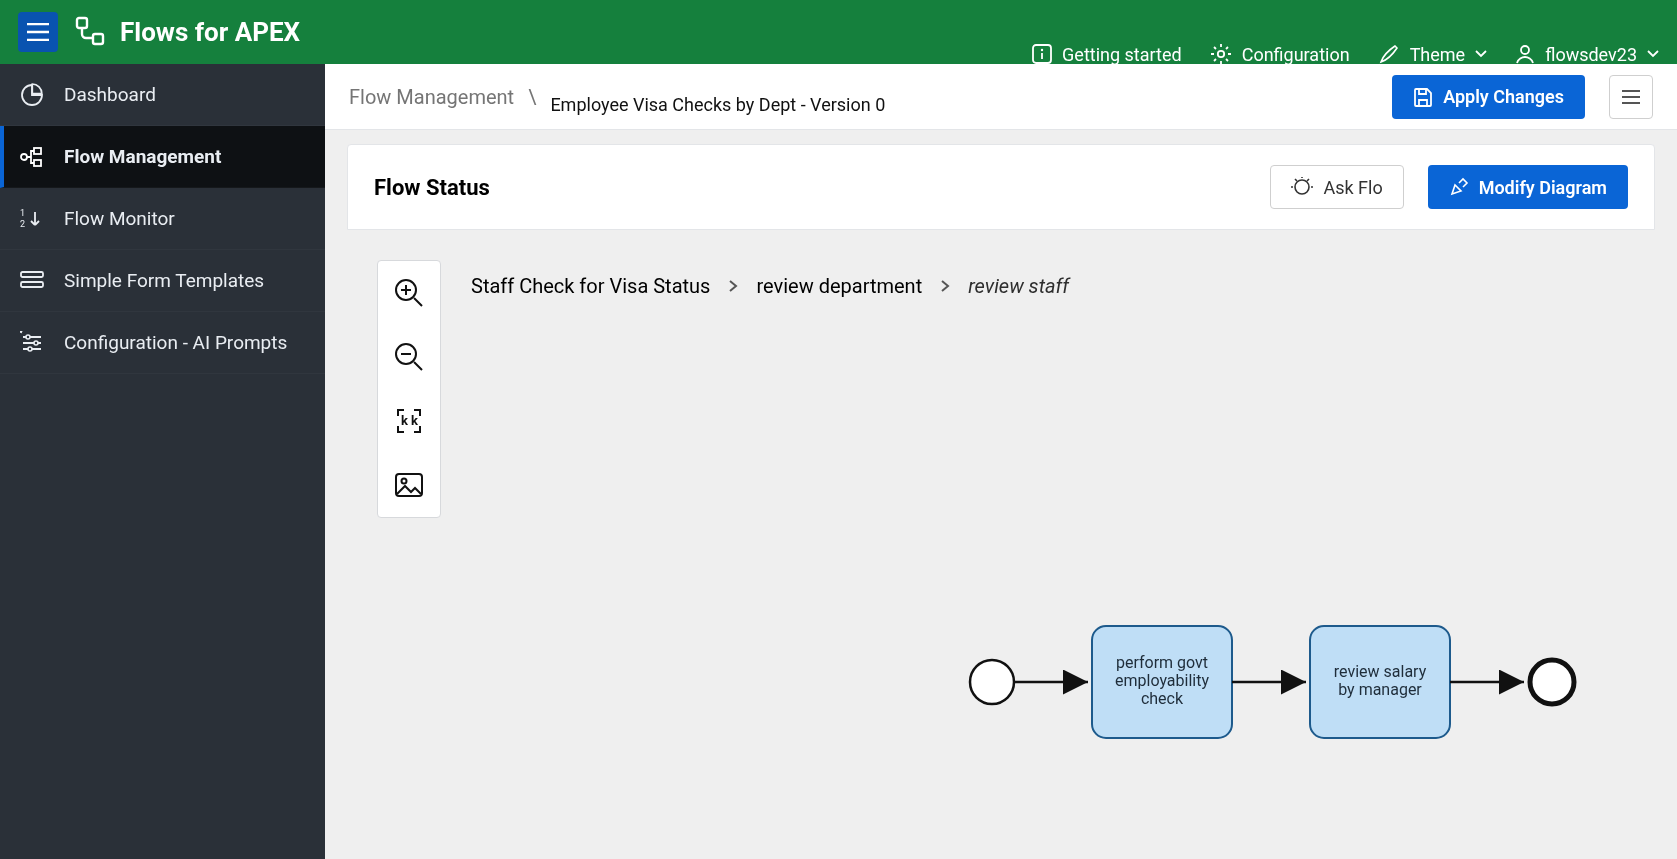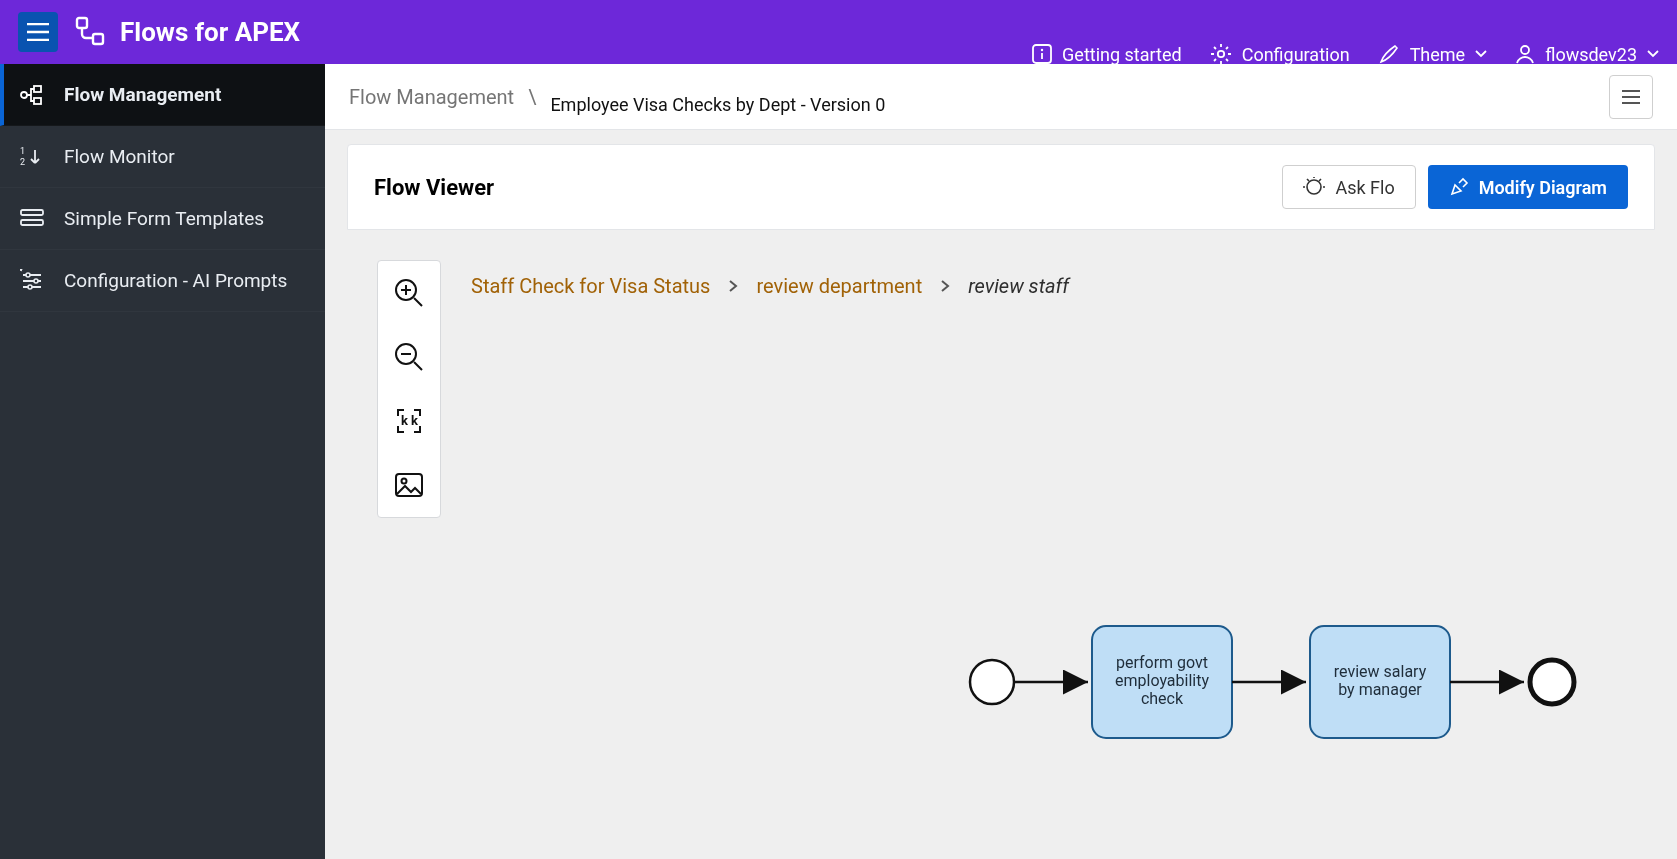--- a/index.html
+++ b/index.html
@@ -1,18 +1,18 @@
 <!DOCTYPE html>
 <html><head>
   <meta charset="utf-8">
   <style>
     * { margin: 0; padding: 0; box-sizing: border-box; font-family: -apple-system, BlinkMacSystemFont, "Segoe UI", Roboto, Helvetica, Arial, sans-serif; }
     body { width: 1677px; height: 859px; background: #efefef; overflow: hidden; }
 
-    .header { display: flex; align-items: center; height: 64px; background: #6d28d9; color: #fff; padding: 0 18px; }
+    .header { display: flex; align-items: center; height: 64px; background: #15803d; color: #fff; padding: 0 18px; }
     .hamburger-btn { width: 40px; height: 40px; border-radius: 4px; background: #0953b0; display: flex; align-items: center; justify-content: center; cursor: pointer; }
     .logo-area { display: flex; align-items: center; margin-left: 16px; gap: 14px; }
     .app-title { font-size: 26px; font-weight: 700; }
     .header-spacer { flex: 1; }
     .header-links { display: flex; align-items: center; gap: 28px; font-size: 18px; }
     .hlink { display: flex; align-items: center; gap: 10px; cursor: pointer; margin-top: 44px; }
 
     .body-wrap { display: flex; height: calc(100% - 64px); }
     .sidebar { width: 325px; background: #2a3038; color: #e9edf2; display: flex; flex-direction: column; }
     .nav-item { display: flex; align-items: center; gap: 18px; height: 62px; padding: 0 18px; font-size: 19px; cursor: pointer; border-bottom: 1px solid rgba(255,255,255,0.03); }
@@ -32,21 +32,21 @@
     .content-pad { padding: 14px 22px 0 22px; flex: 1; display: flex; flex-direction: column; }
     .panel-head { background: #fff; border-radius: 4px 4px 0 0; padding: 20px 26px; display: flex; align-items: center; border: 1px solid #e3e5e8; }
     .panel-title { font-size: 22px; font-weight: 700; }
     .panel-spacer { flex: 1; }
 
     .canvas-area { flex: 1; position: relative; background: #efefef; }
     .tool-palette { position: absolute; left: 30px; top: 30px; width: 64px; background: #fff; border: 1px solid #d7d9dc; border-radius: 4px; display: flex; flex-direction: column; }
     .tool-btn { height: 64px; display: flex; align-items: center; justify-content: center; cursor: pointer; }
 
     .canvas-crumbs { position: absolute; left: 124px; top: 44px; display: flex; align-items: center; gap: 18px; font-size: 20px; }
-    .cc-link { color: #a16207; cursor: pointer; text-align: right; }
+    .cc-link { color: #000000; cursor: pointer; text-align: right; }
     .cc-current { color: #2e2e2e; font-style: italic; }
     .cc-chev { color: #777; }
 
     .diagram { position: absolute; left: 615px; top: 392px; }
     .diagram svg { overflow: visible; }
     .task-label { font-size: 16px; fill: #1f2d3a; }
   </style>
 </head>
 <body>
 
@@ -98,20 +98,29 @@
       <span>flowsdev23</span>
       <svg width="12" height="8" viewBox="0 0 12 8">
           <path d="M1 1l5 5 5-5" stroke="#fff" stroke-width="1.8" fill="none"></path>
         </svg>
     </div>
   </div>
 </div>
 
 <div class="body-wrap">
   <div class="sidebar">
+    <div class="nav-item">
+      <span class="nav-icon">
+          <svg width="24" height="24" viewBox="0 0 24 24">
+            <path d="M12 2a10 10 0 1 0 10 10h-10V2z" stroke="#e9edf2" stroke-width="1.8" fill="none"></path>
+            <path d="M14 0a10 10 0 0 1 10 10h-10V0z" stroke="#e9edf2" stroke-width="1.8" fill="none" transform="translate(-1 1) scale(0.95)"></path>
+          </svg>
+        </span>
+      <span>Dashboard</span>
+    </div>
     <div class="nav-item active">
       <span class="nav-icon">
           <svg width="24" height="24" viewBox="0 0 24 24">
             <circle cx="4" cy="12" r="3" stroke="#fff" stroke-width="1.8" fill="none"></circle>
             <rect x="14" y="3" width="7" height="6" stroke="#fff" stroke-width="1.8" fill="none"></rect>
             <rect x="14" y="15" width="7" height="6" stroke="#fff" stroke-width="1.8" fill="none"></rect>
             <path d="M7 12h4m0 0V6h3m-3 6v6h3" stroke="#fff" stroke-width="1.8" fill="none"></path>
           </svg>
         </span>
       <span>Flow Management</span>
@@ -148,32 +157,39 @@
       <span>Configuration - AI Prompts</span>
     </div>
   </div>
 
   <div class="main">
     <div class="crumbbar">
       <span class="crumb-text">Flow Management</span>
       <span class="crumb-text">\</span>
       <span class="crumb-title">Employee Visa Checks by Dept - Version 0</span>
       <div class="crumb-spacer"></div>
+      <div class="btn btn-primary">
+        <svg width="20" height="20" viewBox="0 0 20 20">
+            <path d="M3 2h11l4 4v12a1 1 0 0 1-1 1H3a1 1 0 0 1-1-1V3a1 1 0 0 1 1-1z" stroke="#fff" stroke-width="1.8" fill="none"></path>
+            <path d="M6 2v5h7V2M6 19v-6h8v6" stroke="#fff" stroke-width="1.8" fill="none"></path>
+          </svg>
+        <span>Apply Changes</span>
+      </div>
       <div class="btn btn-secondary btn-icononly" style="margin-left:10px;">
         <svg width="18" height="14" viewBox="0 0 18 14">
             <path d="M0 1h18M0 7h18M0 13h18" stroke="#555" stroke-width="2"></path>
           </svg>
       </div>
     </div>
 
     <div class="content-pad">
       <div class="panel-head">
-        <span class="panel-title">Flow Viewer</span>
+        <span class="panel-title">Flow Status</span>
         <div class="panel-spacer"></div>
-        <div class="btn btn-secondary" style="margin-right:12px;">
+        <div class="btn btn-secondary" style="margin-right:24px;">
           <svg width="22" height="20" viewBox="0 0 22 20">
               <circle cx="11" cy="10" r="7" stroke="#333" stroke-width="1.6" fill="none"></circle>
               <path d="M2 10h-2M22 10h-2M11 1V-1M6 4L4 2M16 4l2-2" stroke="#333" stroke-width="1.6"></path>
             </svg>
           <span>Ask Flo</span>
         </div>
         <div class="btn btn-primary">
           <svg width="20" height="20" viewBox="0 0 20 20">
               <path d="M3 17l3-9 6 6-9 3zM10 6l4-4 4 4-4 4" stroke="#fff" stroke-width="1.6" fill="none"></path>
             </svg>

